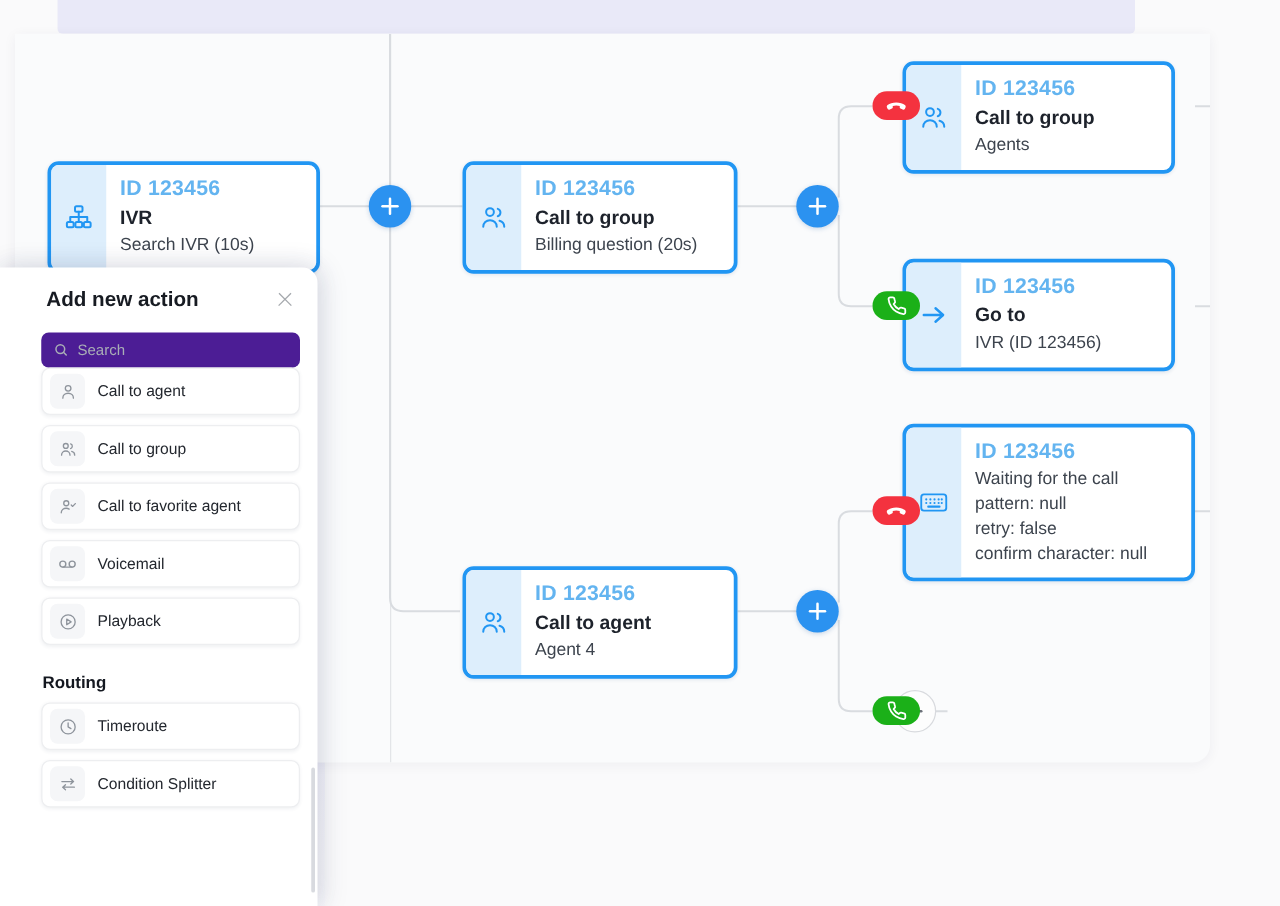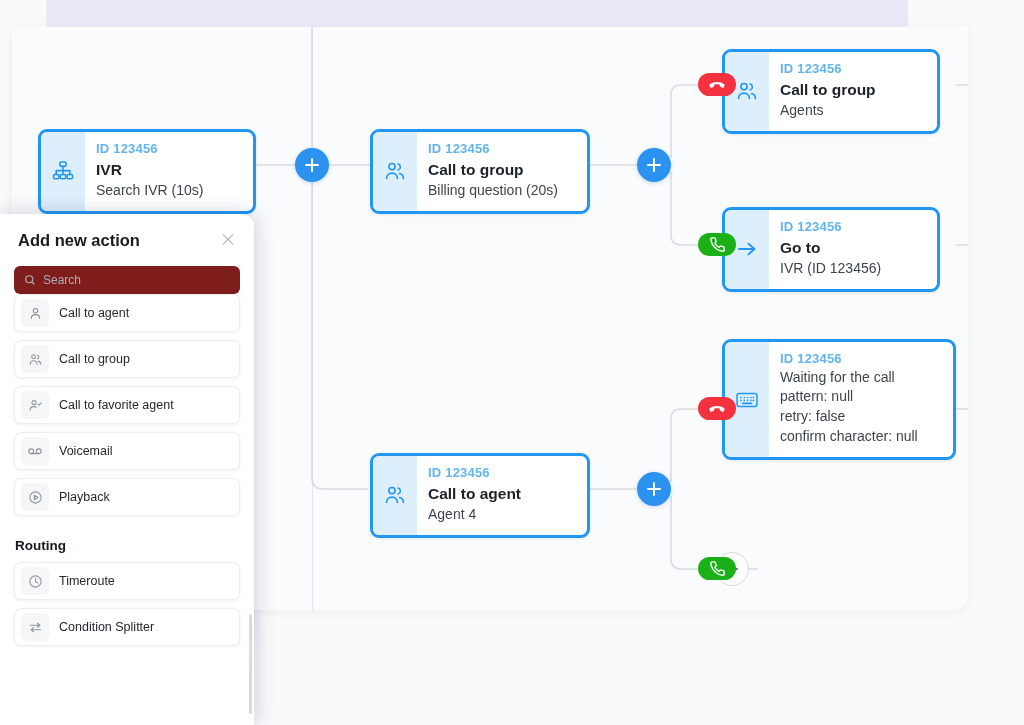--- a/index.html
+++ b/index.html
@@ -53,21 +53,21 @@
     box-shadow: 0 1px 3px rgba(20,60,120,.10);
   }
   .node-ico {
     width: 44px; flex: 0 0 44px;
     background: #ddeefc;
     display: flex; align-items: center; justify-content: center;
   }
   .node-ico svg { display: block; }
   .node-body { padding: 8px 14px 10px 11px; min-width: 0; }
   .node-id {
-    font-size: 13px; font-weight: 700; color: #63b4f0;
+    font-size: 17px; font-weight: 700; color: #63b4f0;
     letter-spacing: .2px; line-height: 1.35;
   }
   .node-title {
     font-size: 15.5px; font-weight: 700; color: #1d222b;
     line-height: 1.5; white-space: nowrap;
   }
   .node-sub {
     font-size: 14px; color: #3d444e; line-height: 1.42; white-space: nowrap;
   }
 
@@ -101,39 +101,40 @@
   .badge.hangup  { background: #f4323f; }
   .badge.answer  { background: #1bb018; }
 
   
   .panel {
     position: absolute; left: 0; top: 214px; width: 254px; height: 511px;
     background: #ffffff;
     border-radius: 0 12px 0 0;
     box-shadow: 3px 0 22px rgba(40,50,90,.13), 0 -2px 18px rgba(40,50,90,.08);
     overflow: hidden;
+    padding-left: 19px;
   }
   .panel-head {
     display: flex; align-items: center; justify-content: space-between;
     padding: 16px 16px 0 18px;
   }
   .panel-title { font-size: 16.5px; font-weight: 700; color: #171b22; }
   .panel-close {
     width: 20px; height: 20px; position: relative; opacity: .55;
   }
   .panel-close::before, .panel-close::after {
     content: ""; position: absolute; left: 3px; top: 9px;
     width: 14px; height: 1.4px; background: #5a6069;
   }
   .panel-close::before { transform: rotate(45deg); }
   .panel-close::after  { transform: rotate(-45deg); }
 
   .search {
     margin: 16px 14px 0 14px; height: 28px; border-radius: 6px;
-    background: #7f1d1d; display: flex; align-items: center; gap: 7px;
+    background: #4c1d95; display: flex; align-items: center; gap: 7px;
     padding: 0 10px;
   }
   .search input {
     border: 0; outline: 0; background: transparent; flex: 1;
     font-family: inherit; font-size: 12px; color: #9aa0a8;
   }
   .search input::placeholder { color: #a9aeb6; }
 
   .group-label {
     font-size: 13.5px; font-weight: 700; color: #141820;

